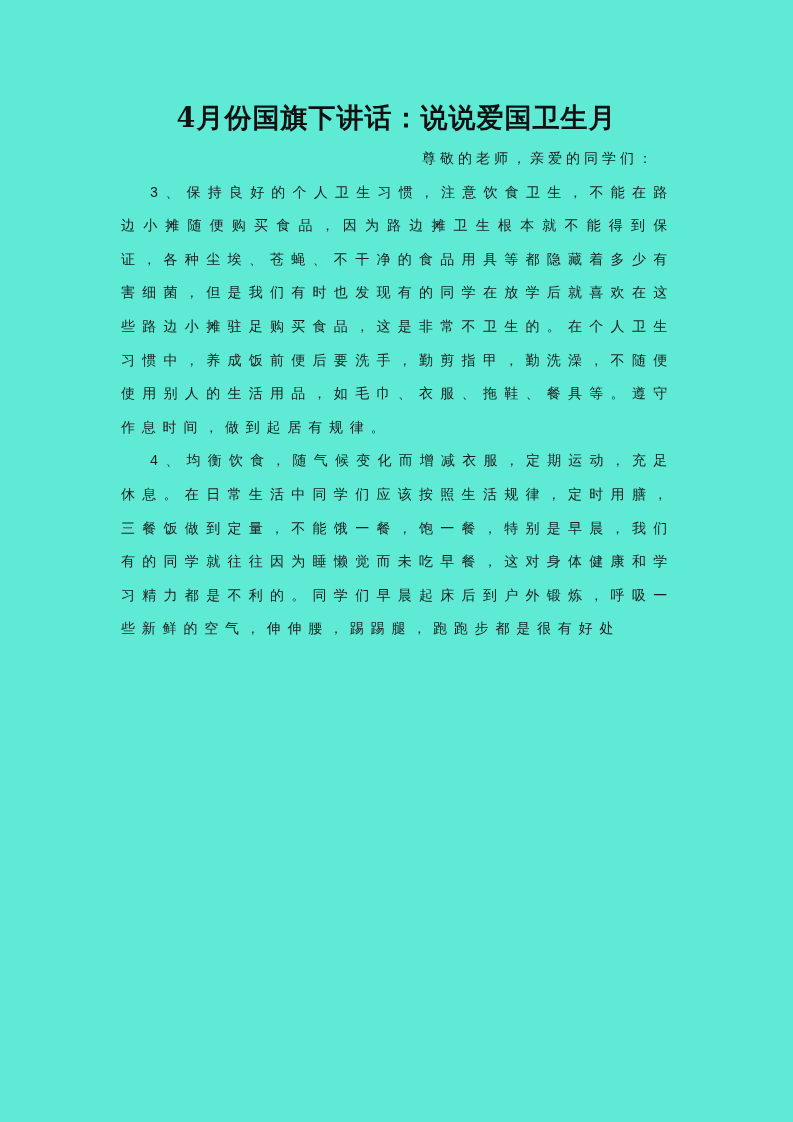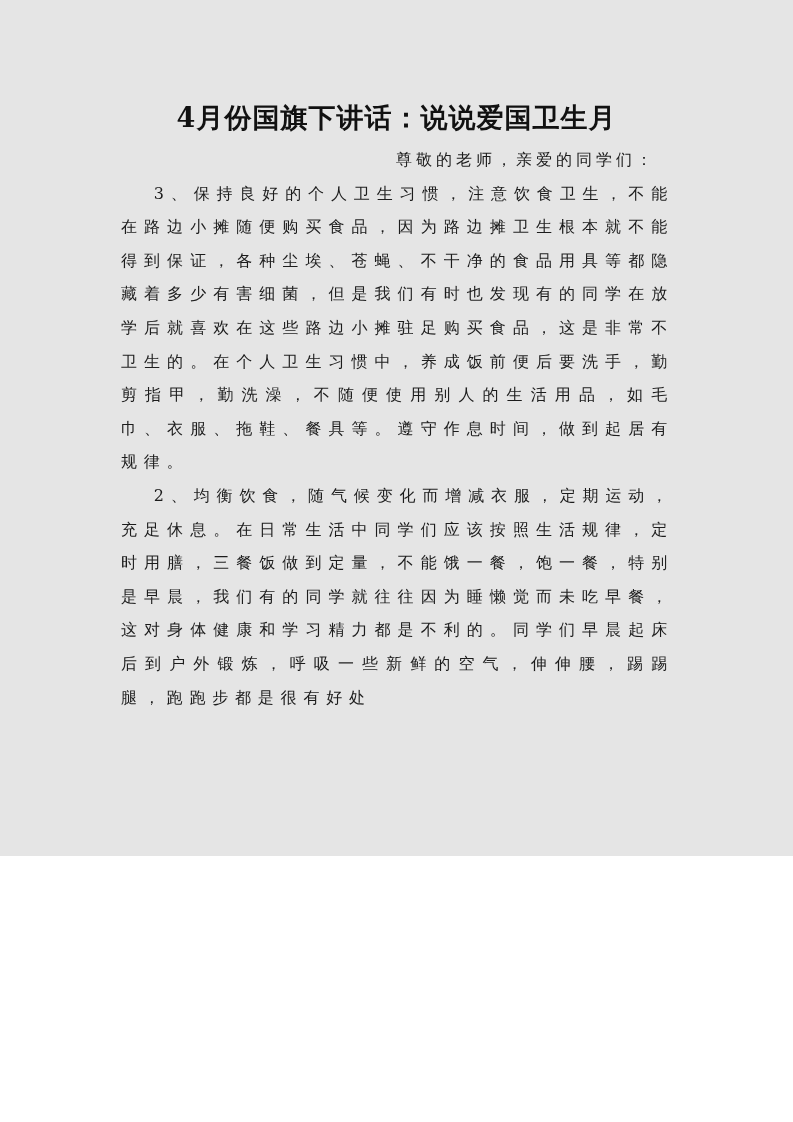--- a/index.html
+++ b/index.html
@@ -13,45 +13,46 @@
       position: relative;
       overflow: hidden;
       font-family: "DejaVu Serif", "Liberation Serif", serif;
       color: #1a1a1a;
     }
     .page {
       position: absolute;
       left: 0;
       top: 0;
       width: 793px;
-      height: 856px;
-      background: #e5e5e5;
+      height: 1122px;
+      background: #5eead4;
     }
     .title {
       position: absolute;
       left: 0;
       width: 793px;
       top: 98px;
       text-align: center;
       font-size: 27px;
       font-weight: bold;
       letter-spacing: 1px;
       line-height: 40px;
       color: #111111;
       margin: 0;
     }
     .body-text {
       position: absolute;
       left: 121px;
       width: 553px;
       top: 143px;
-      font-size: 16px;
+      font-size: 14px;
       line-height: 33.6px;
       letter-spacing: 6.8px;
       color: #1c1c1c;
+      font-family: Liberation Mono, monospace;
     }
     .body-text p {
       margin: 0;
       text-align: justify;
       text-align-last: left;
     }
     .salutation {
       text-align: right !important;
       text-align-last: right !important;
       padding-right: 18px;
@@ -67,15 +68,15 @@
   </style>
 </head>
 <body>
 
 <div class="page">
   <h1 class="title">4月份国旗下讲话：说说爱国卫生月</h1>
 
   <div class="body-text">
     <p class="salutation">尊敬的老师，亲爱的同学们：</p>
     <p class="indent">3、保持良好的个人卫生习惯，注意饮食卫生，不能在路边小摊随便购买食品，因为路边摊卫生根本就不能得到保证，各种尘埃、苍蝇、不干净的食品用具等都隐藏着多少有害细菌，但是我们有时也发现有的同学在放学后就喜欢在这些路边小摊驻足购买食品，这是非常不卫生的。在个人卫生习惯中，养成饭前便后要洗手，勤剪指甲，勤洗澡，不随便使用别人的生活用品，如毛巾、衣服、拖鞋、餐具等。遵守作息时间，做到起居有规律。</p>
-    <p class="indent">2、均衡饮食，随气候变化而增减衣服，定期运动，充足休息。在日常生活中同学们应该按照生活规律，定时用膳，三餐饭做到定量，不能饿一餐，饱一餐，特别是早晨，我们有的同学就往往因为睡懒觉而未吃早餐，这对身体健康和学习精力都是不利的。同学们早晨起床后到户外锻炼，呼吸一些新鲜的空气，伸伸腰，踢踢腿，跑跑步都是很有好处</p>
+    <p class="indent">4、均衡饮食，随气候变化而增减衣服，定期运动，充足休息。在日常生活中同学们应该按照生活规律，定时用膳，三餐饭做到定量，不能饿一餐，饱一餐，特别是早晨，我们有的同学就往往因为睡懒觉而未吃早餐，这对身体健康和学习精力都是不利的。同学们早晨起床后到户外锻炼，呼吸一些新鲜的空气，伸伸腰，踢踢腿，跑跑步都是很有好处</p>
   </div>
 </div>
 
 </body></html>

